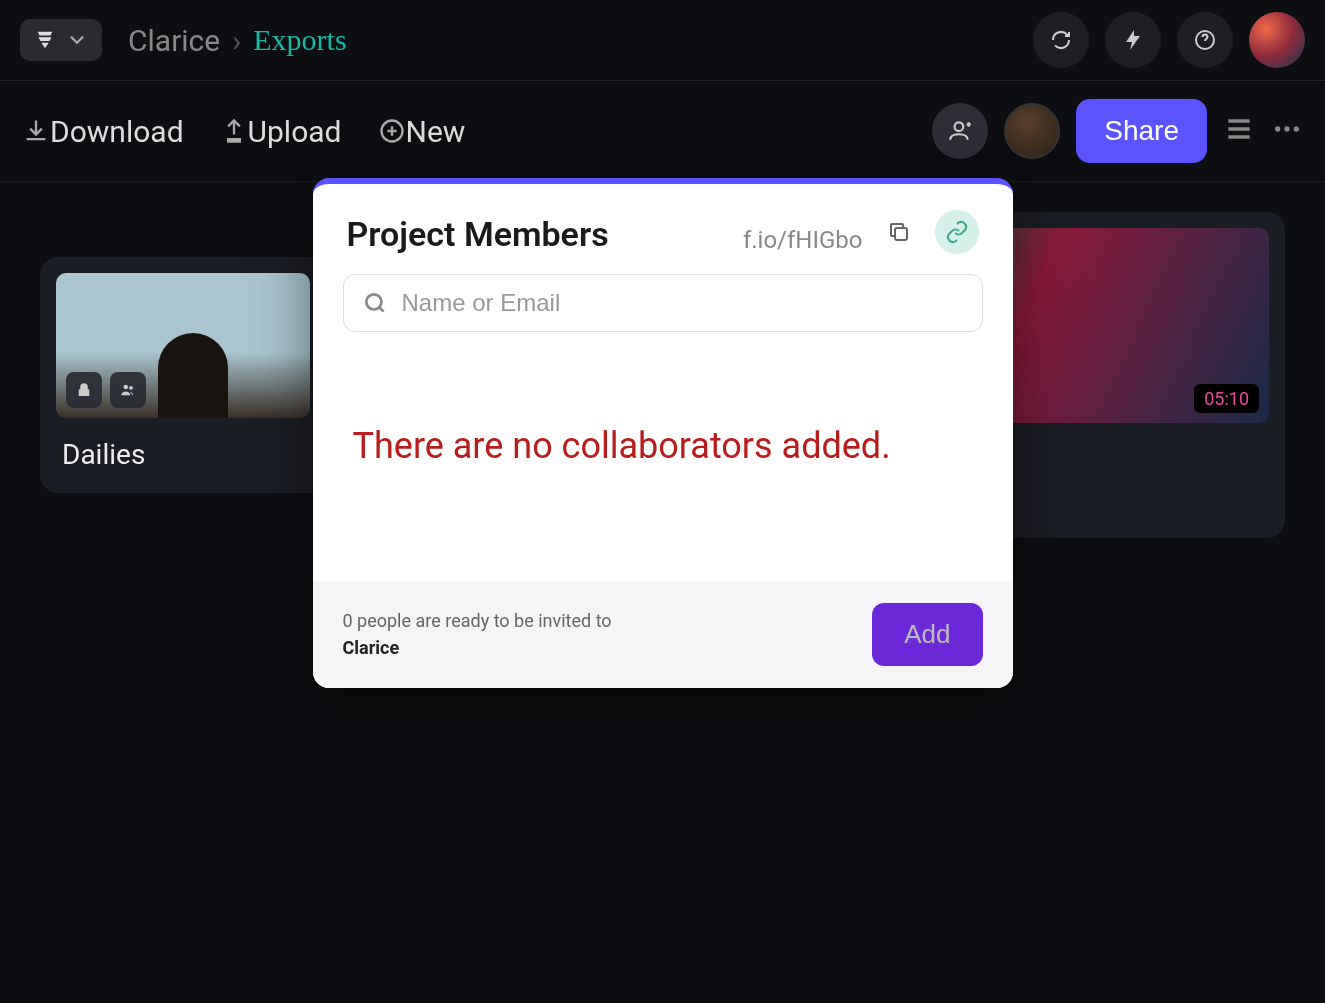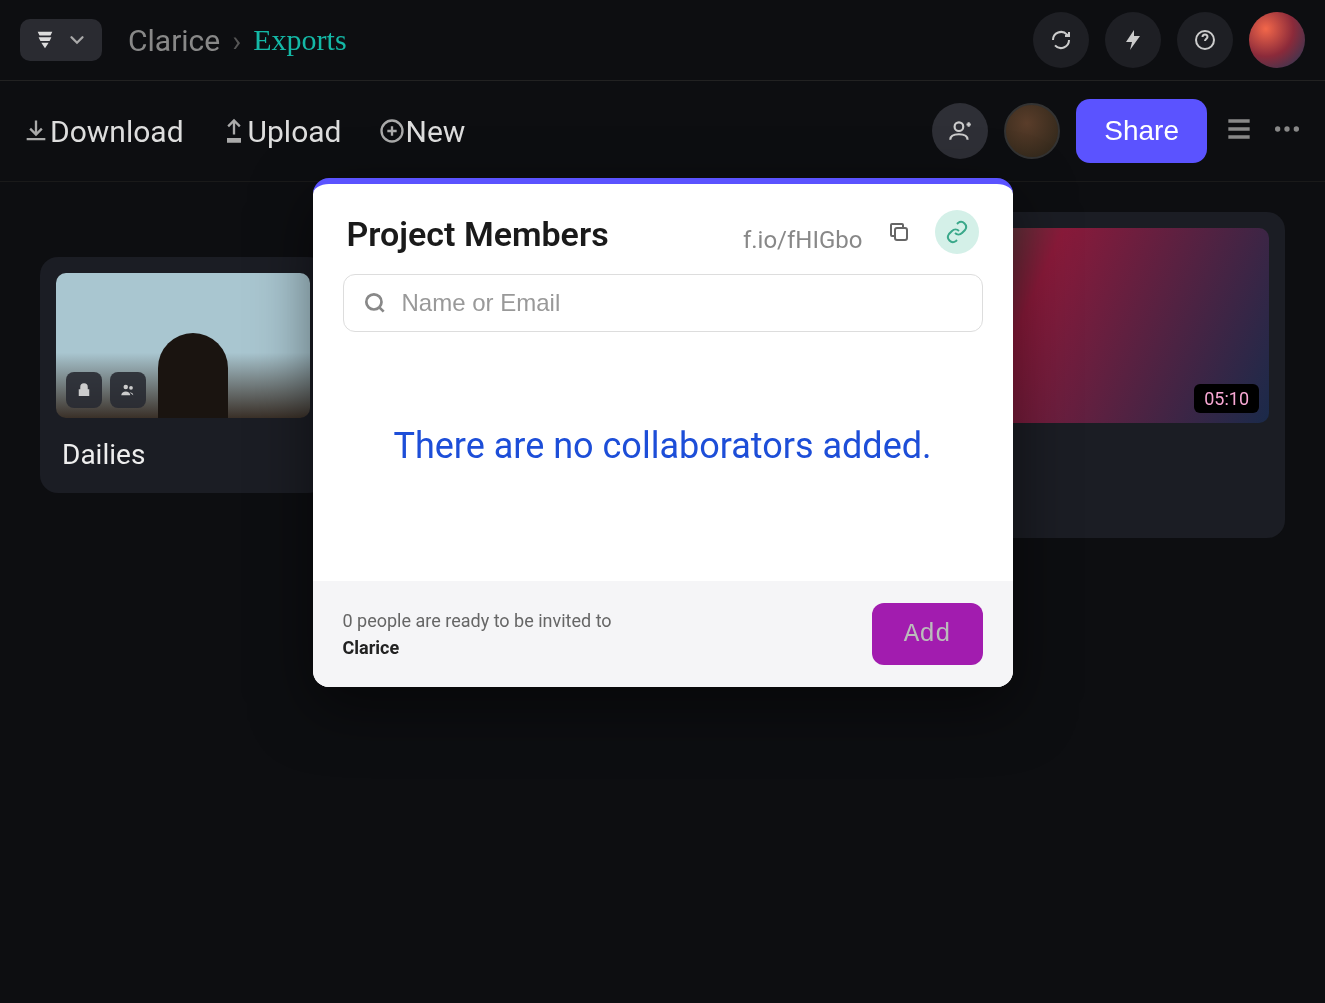--- a/index.html
+++ b/index.html
@@ -132,21 +132,21 @@
       display: flex;
       flex-direction: column;
     }
     .thumb-wrap { position: relative; border-radius: 10px; overflow: hidden; height: 145px; margin-bottom: 20px; }
     .thumb-a { background: linear-gradient(to bottom, #a9c6d0 55%, #3a3028); }
     .thumb-b { background: linear-gradient(115deg, #0a2a1a, #0d3830 40%, #1a5a3a 55%, #8a1a3a 70%, #1a2a4a); position: relative; }
     .silhouette { position: absolute; bottom: 0; left: 40%; width: 70px; height: 85px; background: #1a1410; border-radius: 40px 40px 0 0; }
     .badges { position: absolute; bottom: 10px; left: 10px; display: flex; gap: 8px; }
     .badge { width: 36px; height: 36px; background: rgba(40,42,50,0.9); border-radius: 8px; display: flex; align-items: center; justify-content: center; }
     .badge svg { width: 18px; height: 18px; fill: #ccc; }
-    .duration { position: absolute; bottom: 10px; right: 10px; background: #000; color: #f9a8d4; padding: 4px 10px; border-radius: 6px; font-size: 18px; }
+    .duration { position: absolute; bottom: 10px; right: 10px; background: #000; color: #ec4899; padding: 4px 10px; border-radius: 6px; font-size: 18px; }
     .card-title { font-size: 28px; color: #eee; margin-bottom: 6px; padding: 0 6px; }
     .card-sub { font-size: 24px; color: #888; padding: 0 6px 8px; }
 
     .card-wide {
       background: #1b1d24;
       border-radius: 18px;
       padding: 16px;
       width: 940px;
       display: flex;
       flex-direction: column;
@@ -206,45 +206,44 @@
     .search-input {
       flex: 1;
       border: none;
       outline: none;
       font-size: 24px;
       color: #333;
     }
     .search-input::placeholder { color: #999; }
 
     .empty-state {
-      text-align: center;
+      text-align: left;
       padding: 70px 40px 110px;
       font-size: 36px;
-      color: #1d4ed8;
+      color: #b91c1c;
       line-height: 1.35;
     }
 
     .modal-footer {
       background: #f5f5f7;
       padding: 22px 30px;
       display: flex;
       align-items: center;
       gap: 20px;
     }
     .footer-text { font-size: 18px; color: #666; flex: 1; line-height: 1.5; }
     .footer-text strong { color: #222; }
     .add-btn {
-      background: #a21caf;
+      background: #6d28d9;
       color: #bbb;
       font-size: 26px;
       padding: 16px 32px;
       border: none;
       border-radius: 12px;
       cursor: not-allowed;
-      font-family: Liberation Mono, monospace;
     }
   </style>
 </head>
 <body>
 
 <div class="topbar">
   <div class="app-menu">
     <svg viewBox="0 0 24 24">
         <path d="M4 3h16l-2 4H6zM5 9h14l-2 4H7zM8 15h8l-4 6z"></path>
       </svg>

